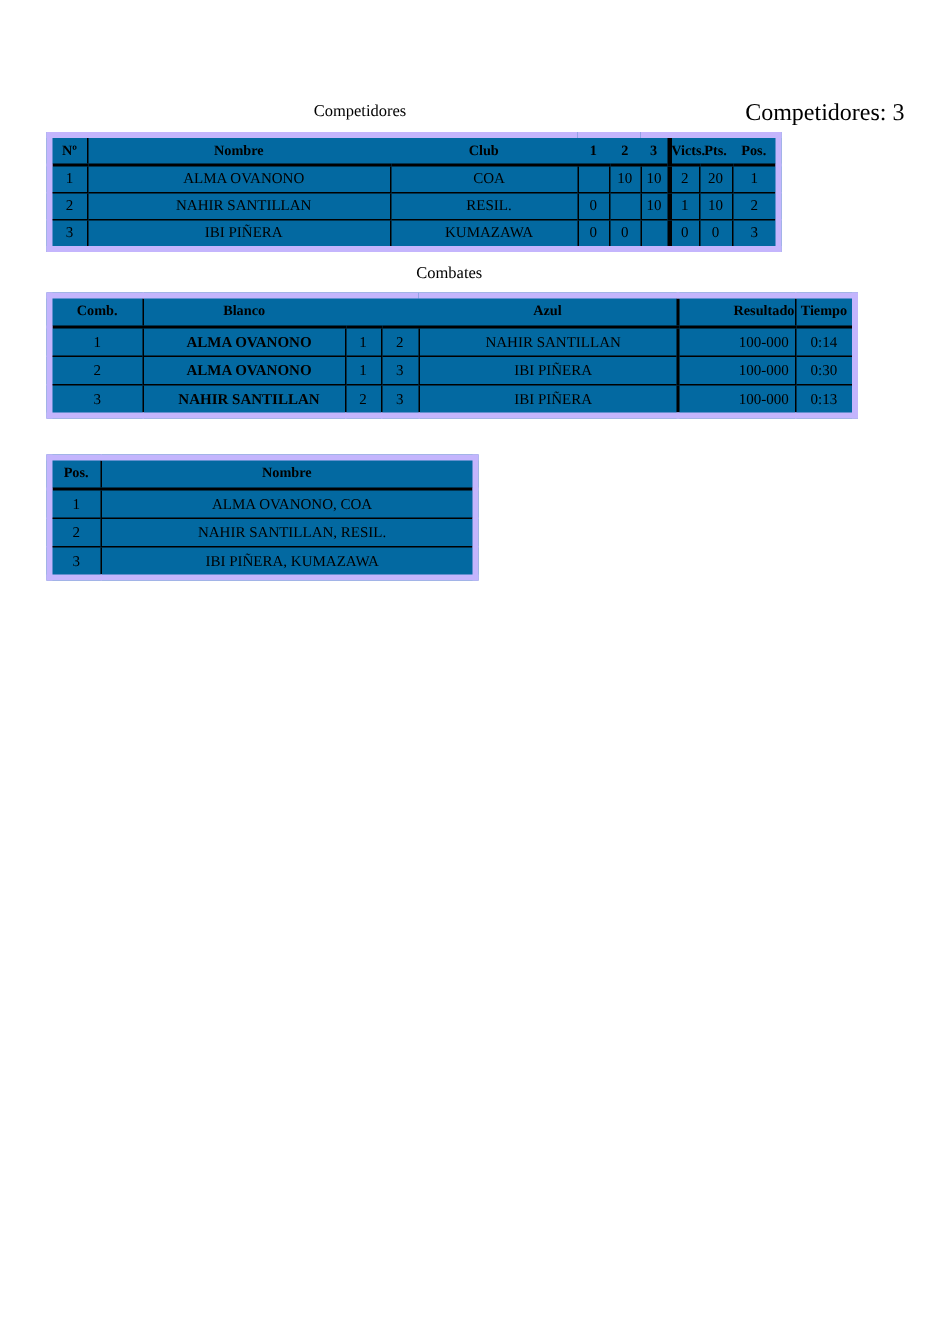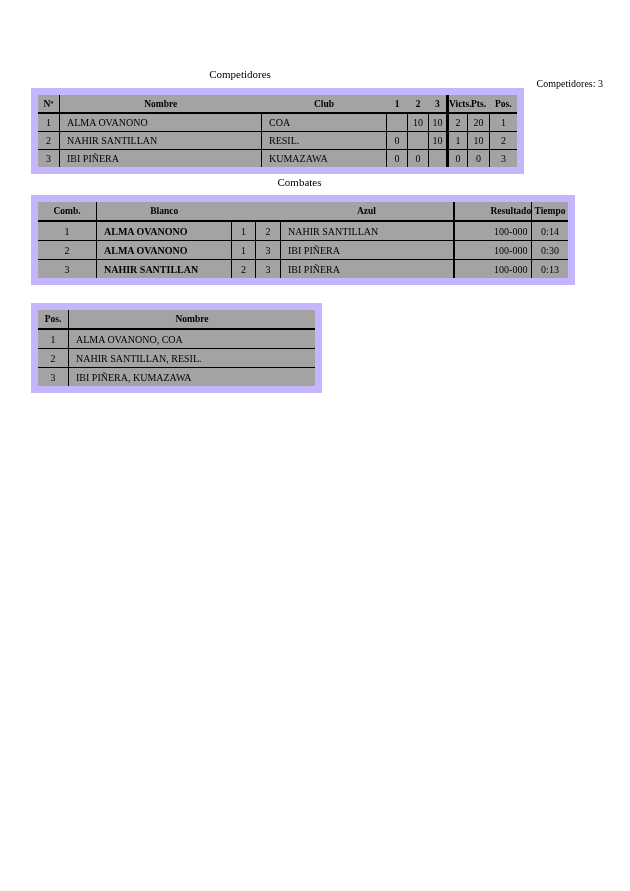--- a/index.html
+++ b/index.html
@@ -11,46 +11,46 @@
   }
   .main-title {
     position:absolute; top:43px; left:0; width:630px;
     text-align:center; font-size:20px; font-weight:bold;
     white-space:pre; letter-spacing:0px;
   }
   .section-label { position:absolute; font-size:11px; font-weight:normal; text-align:center; }
   .label-competidores { top:68px; left:0; width:480px; }
   .label-combates     { top:176px; left:31px; width:537px; }
   .label-clasificacion{ top:284px; left:31px; width:284px; }
-  .competitors-count  { position:absolute; top:78px; right:27px; font-size:10px; }
+  .competitors-count  { position:absolute; top:67px; right:27px; font-size:16px; }
 
   table {
-    position:absolute; left:31px; background:#a3a3a3;
+    position:absolute; left:31px; background:#0369a1;
     border-collapse:collapse; table-layout:fixed;
-    border:7px solid #c4b5fd;
+    border:4px solid #c4b5fd;
   }
   #t-competidores { top:88px;  width:486px; }
   #t-combates     { top:195px; width:537px; }
   #t-clasificacion{ top:303px; width:284px; }
 
   td {
     border-left:1px solid #000; border-top:1px solid #000;
     font-size:10px; text-align:center; vertical-align:middle;
     padding:0; white-space:nowrap; height:17px;
   }
   #t-combates td, #t-clasificacion td { height:18px; }
   tr > td:first-child { border-left:none; }
   thead td {
     border-top:none; border-bottom:2px solid #000;
     font-weight:bold; font-size:9.5px;
   }
   td.nolb   { border-left:none; }
   td.thick3 { border-left:3px solid #000; }
   td.thick2 { border-left:2px solid #000;padding-left:36px; }
-  td.left   { text-align:left; padding-left:7px; overflow:hidden; }
+  td.left   { text-align:center; padding-left:7px; overflow:hidden; }
   td.bold   { font-weight:bold; }
 </style>
 </head>
 <body>
 
 <div class="page">
 
 
   <div class="section-label label-competidores">Competidores</div>
   <div class="competitors-count">Competidores: 3</div>

